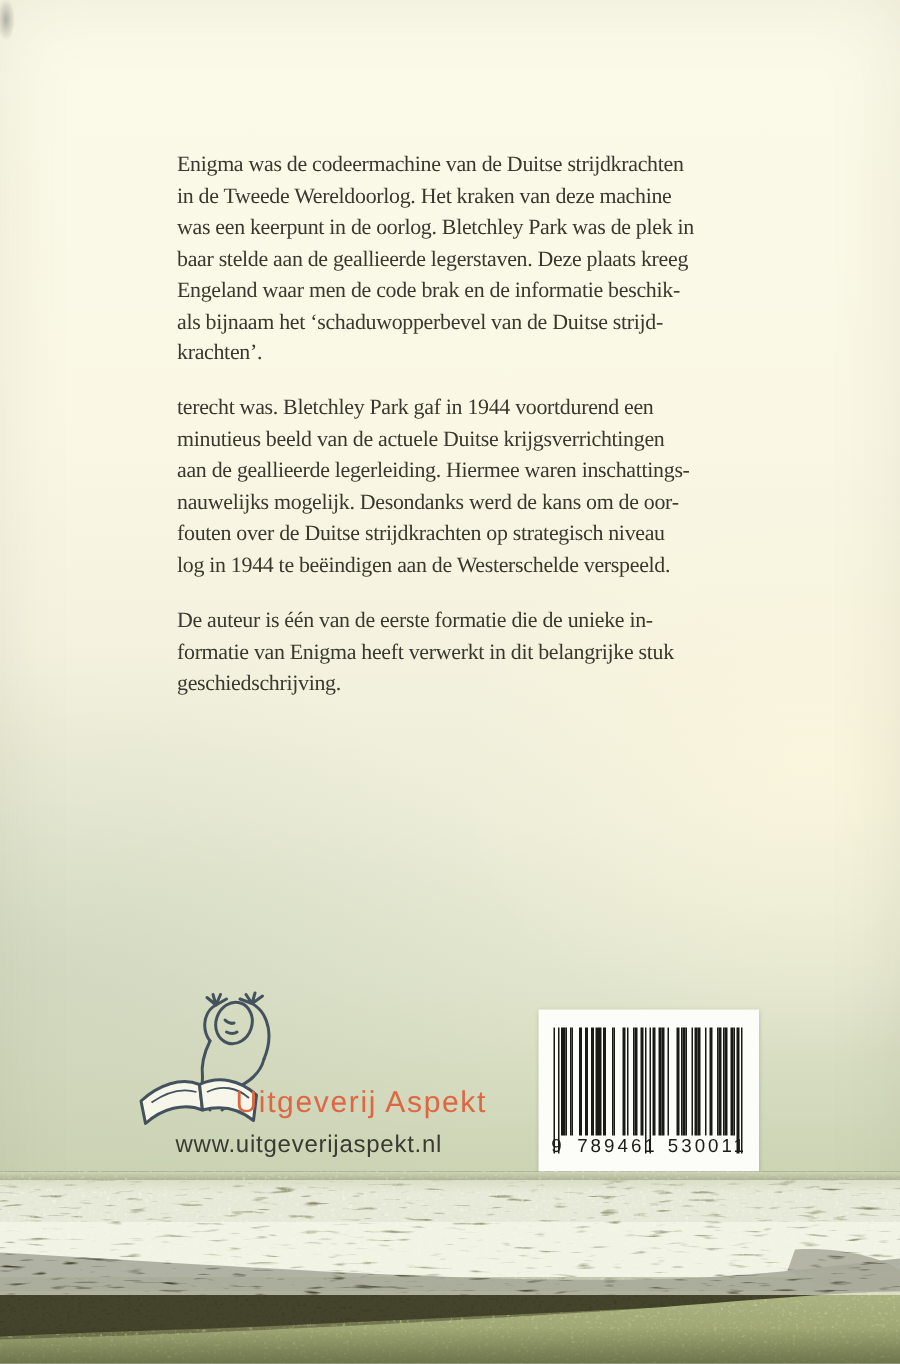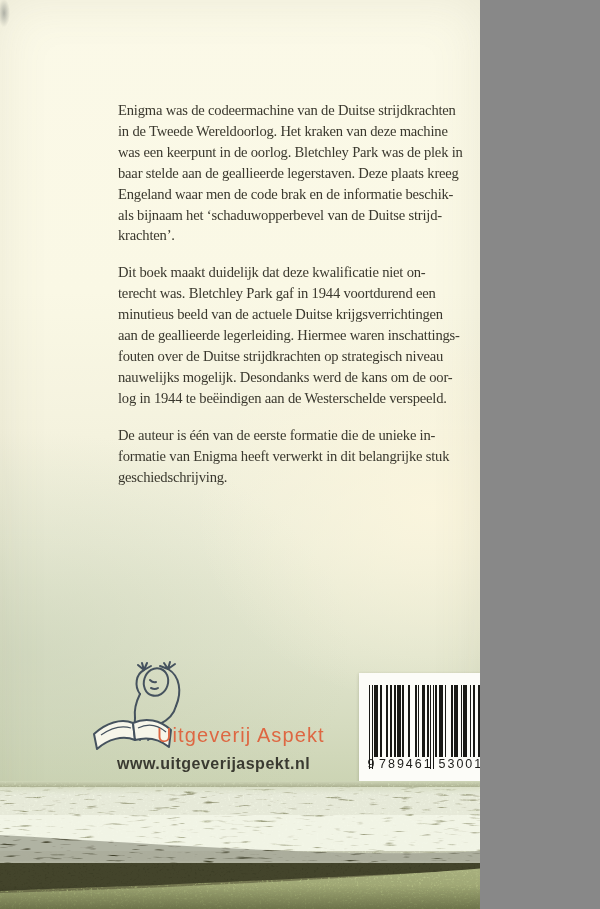--- a/index.html
+++ b/index.html
@@ -1,17 +1,17 @@
 <!DOCTYPE html>
 <html><head>
 <meta charset="utf-8">
 <style>
   html,body{margin:0;padding:0;background:#888;}
   .cover{
-    position:relative;width:480px;height:909px;overflow:hidden;
+    position:relative;width:600px;height:909px;overflow:hidden;
     font-family:"Liberation Serif",serif;
     background:
       radial-gradient(340px 280px at 90% 56%, rgba(252,246,222,0.85), rgba(252,246,222,0) 70%),
       radial-gradient(460px 320px at 6% 72%, rgba(193,203,176,0.45), rgba(193,203,176,0) 70%),
       linear-gradient(180deg,#fbf9e8 0%,#faf8e5 32%,#f4f2de 48%,#ecedd8 60%,#e0e4cc 72%,#d5dbbf 80%,#ccd4b4 86%,#c4cdab 100%);
     box-shadow: inset 0 0 50px rgba(120,120,90,0.12);
   }
   .corner-smudge{
     position:absolute;left:-4px;top:-6px;width:16px;height:38px;border-radius:50%;
     background:radial-gradient(closest-side, rgba(120,125,120,0.55), rgba(120,125,120,0) 75%);
@@ -24,40 +24,40 @@
   }
   
   .logo{position:absolute;left:88px;top:660px;width:122px;height:98px;}
   .pub-name{
     position:absolute;left:157px;top:724px;
     font-family:"Liberation Sans",sans-serif;font-size:20px;font-weight:400;
     letter-spacing:1.1px;color:#de6742;text-align:center;
   }
   .pub-site{
     position:absolute;left:117px;top:755px;
-    font-family:"Liberation Sans",sans-serif;font-size:16px;font-weight:700;
+    font-family:"Liberation Sans",sans-serif;font-size:16px;font-weight:400;
     letter-spacing:0.5px;color:#3a3a31;
   }
   
   .barcode{
     position:absolute;left:359px;top:673px;width:147px;height:112px;
     background:#fcfcf8;box-shadow:0 1px 3px rgba(60,60,40,0.25);
   }
   .bars{
     position:absolute;left:10px;top:12px;display:flex;align-items:flex-start;
   }
   .bars .module{flex:none;width:1.34px;height:72px;}
   .bars .module.bar{background:#191916;}
   .bars .module.guard{height:84px;}
   .digits{
     position:absolute;left:4px;right:8px;top:84px;display:flex;
     font-family:"Liberation Sans",sans-serif;font-size:12.5px;color:#1c1c19;line-height:14px;
   }
   .digits .first{width:16px;text-align:center;}
-  .digits .g{flex:1;text-align:left;letter-spacing:2px;}
+  .digits .g{flex:1;text-align:right;letter-spacing:2px;}
   
   .beach{position:absolute;left:0;bottom:0;width:600px;height:128px;display:block;}
 </style>
 </head>
 <body>
 
 <div class="cover">
 
   <div class="corner-smudge"></div>
 
@@ -65,26 +65,25 @@
     <div class="para">
         <div class="line">Enigma was de codeermachine van de Duitse strijdkrachten</div>
         <div class="line">in de Tweede Wereldoorlog. Het kraken van deze machine</div>
         <div class="line">was een keerpunt in de oorlog. Bletchley Park was de plek in</div>
         <div class="line">baar stelde aan de geallieerde legerstaven. Deze plaats kreeg</div>
         <div class="line">Engeland waar men de code brak en de informatie beschik-</div>
         <div class="line">als bijnaam het ‘schaduwopperbevel van de Duitse strijd-</div>
         <div class="line">krachten’.</div>
       </div>
     <div class="para">
-        <div class="line">Dit boek maakt duidelijk dat deze kwalificatie niet on-</div>
         <div class="line">terecht was. Bletchley Park gaf in 1944 voortdurend een</div>
         <div class="line">minutieus beeld van de actuele Duitse krijgsverrichtingen</div>
         <div class="line">aan de geallieerde legerleiding. Hiermee waren inschattings-</div>
+        <div class="line">nauwelijks mogelijk. Desondanks werd de kans om de oor-</div>
         <div class="line">fouten over de Duitse strijdkrachten op strategisch niveau</div>
-        <div class="line">nauwelijks mogelijk. Desondanks werd de kans om de oor-</div>
         <div class="line">log in 1944 te beëindigen aan de Westerschelde verspeeld.</div>
       </div>
     <div class="para">
         <div class="line">De auteur is één van de eerste formatie die de unieke in-</div>
         <div class="line">formatie van Enigma heeft verwerkt in dit belangrijke stuk</div>
         <div class="line">geschiedschrijving.</div>
       </div>
   </div>
 
   <svg class="logo" viewBox="0 0 122 98">

